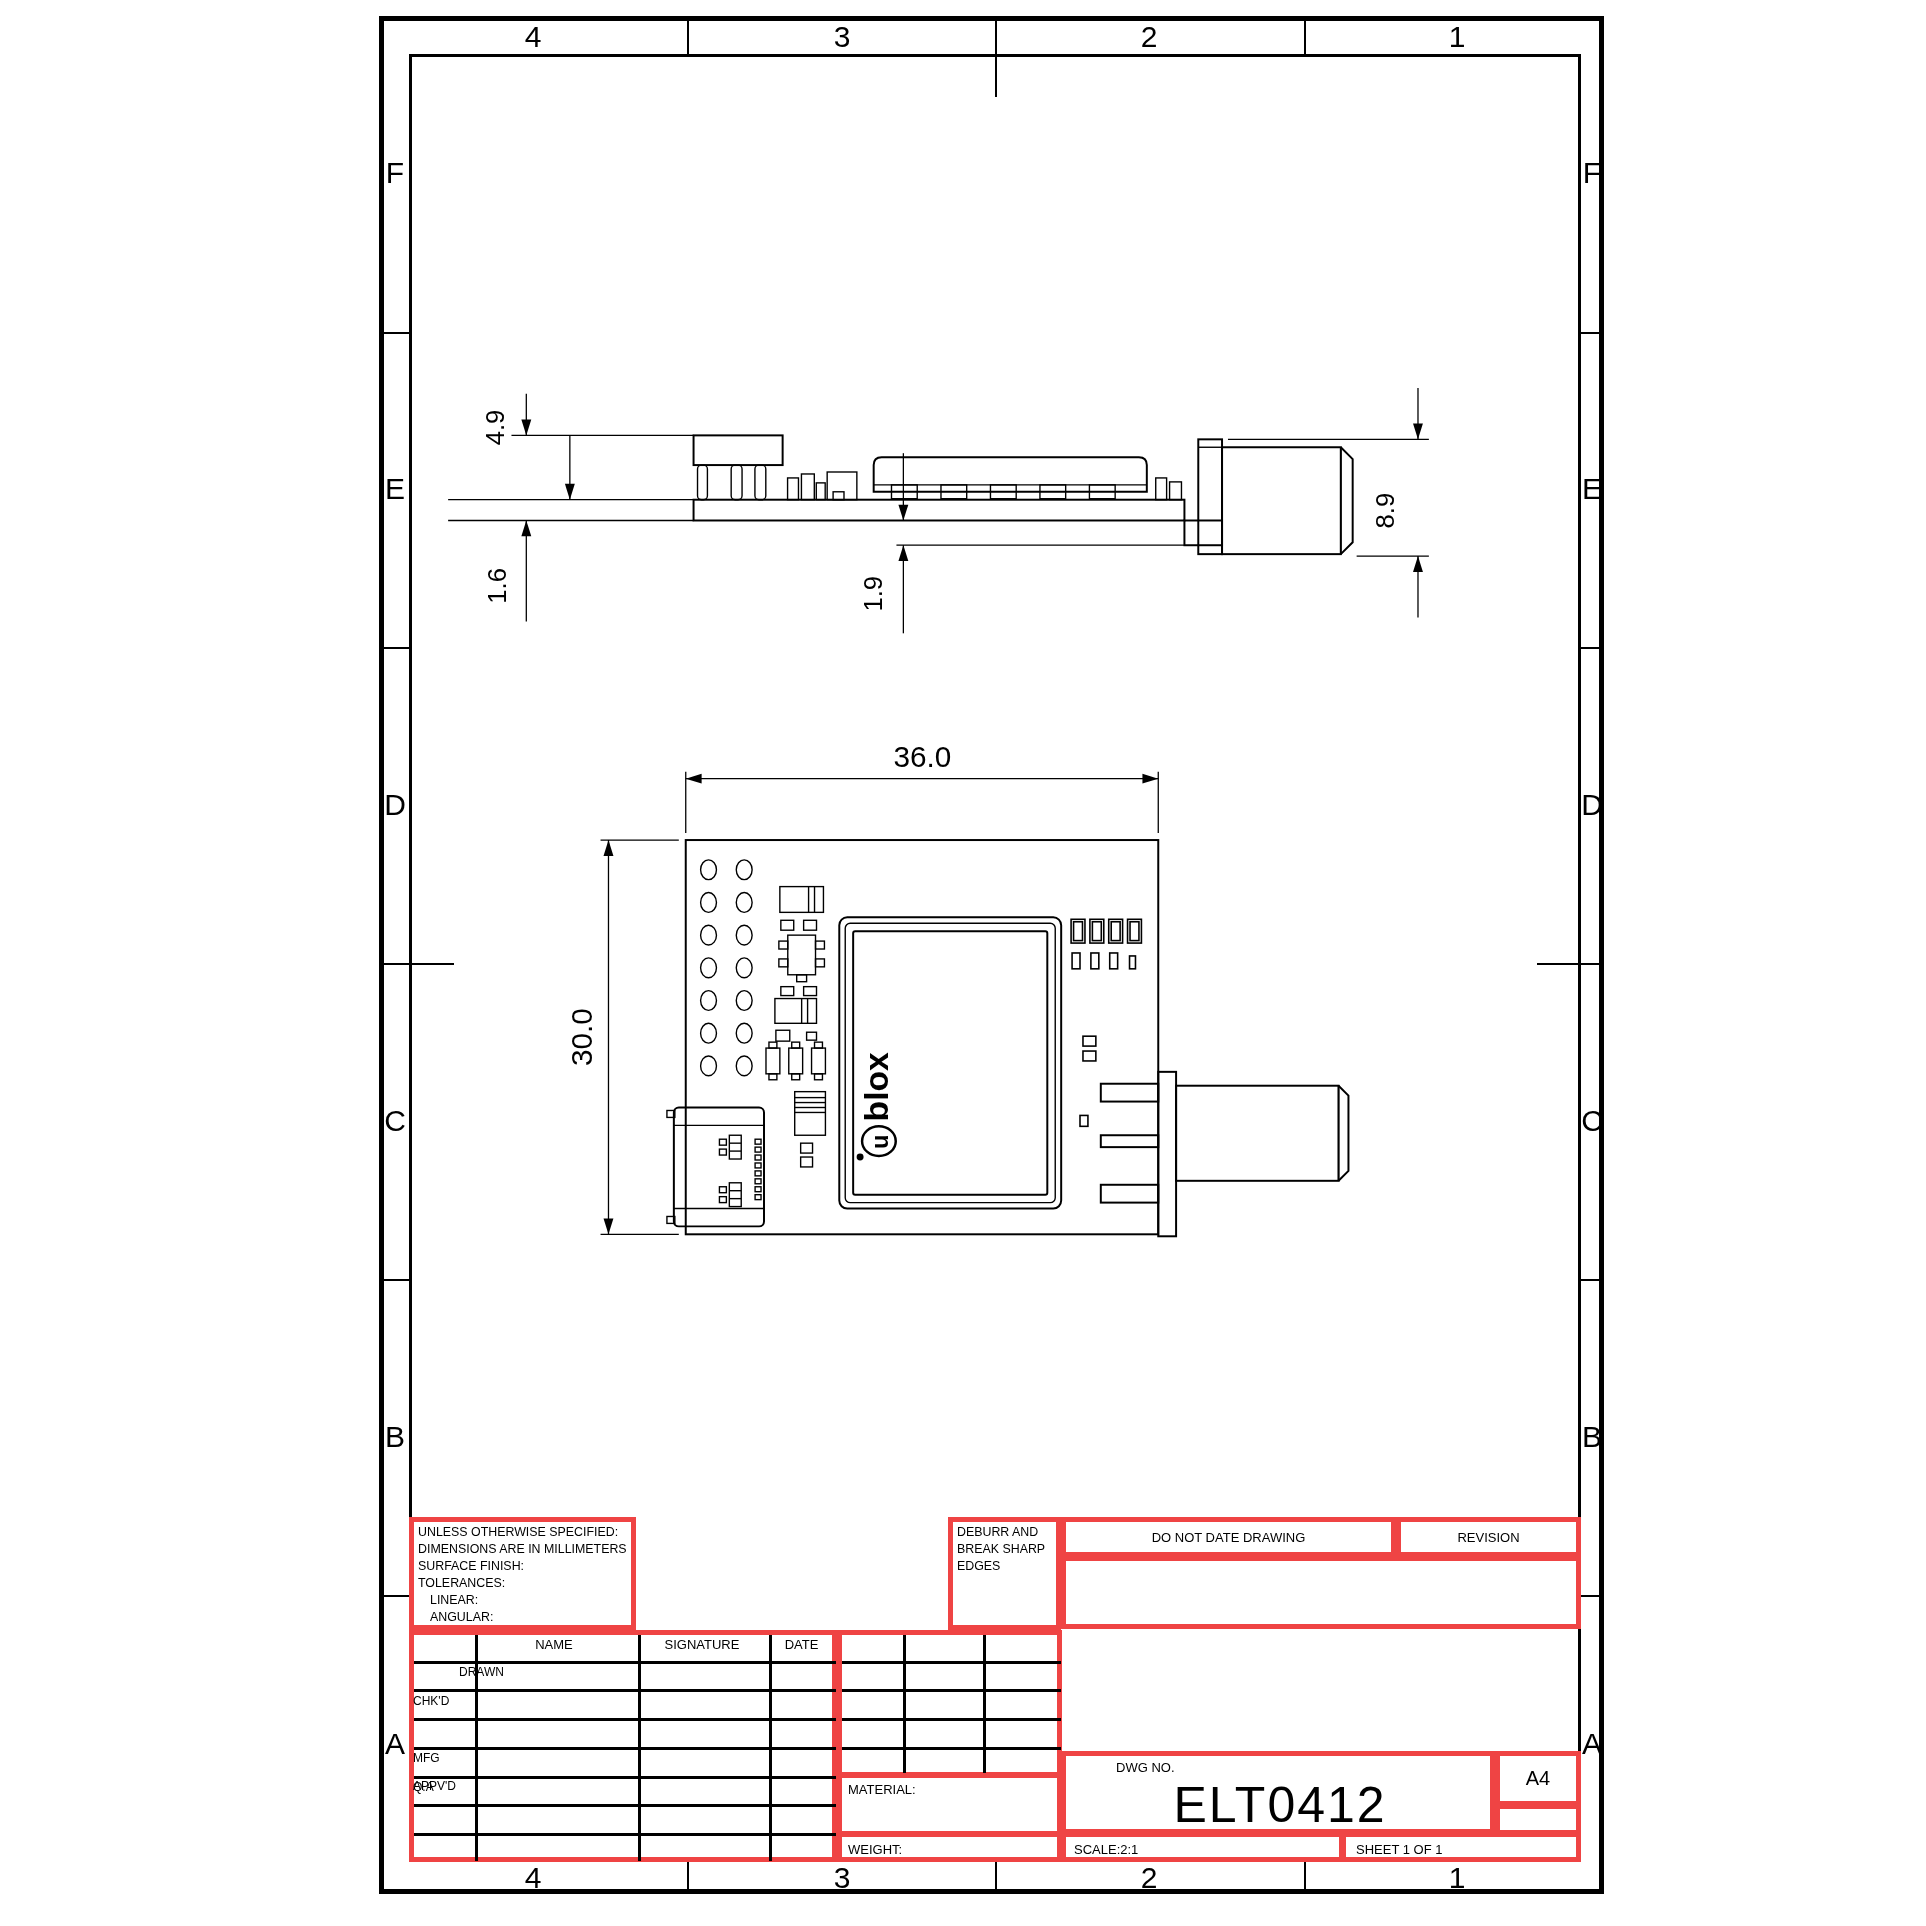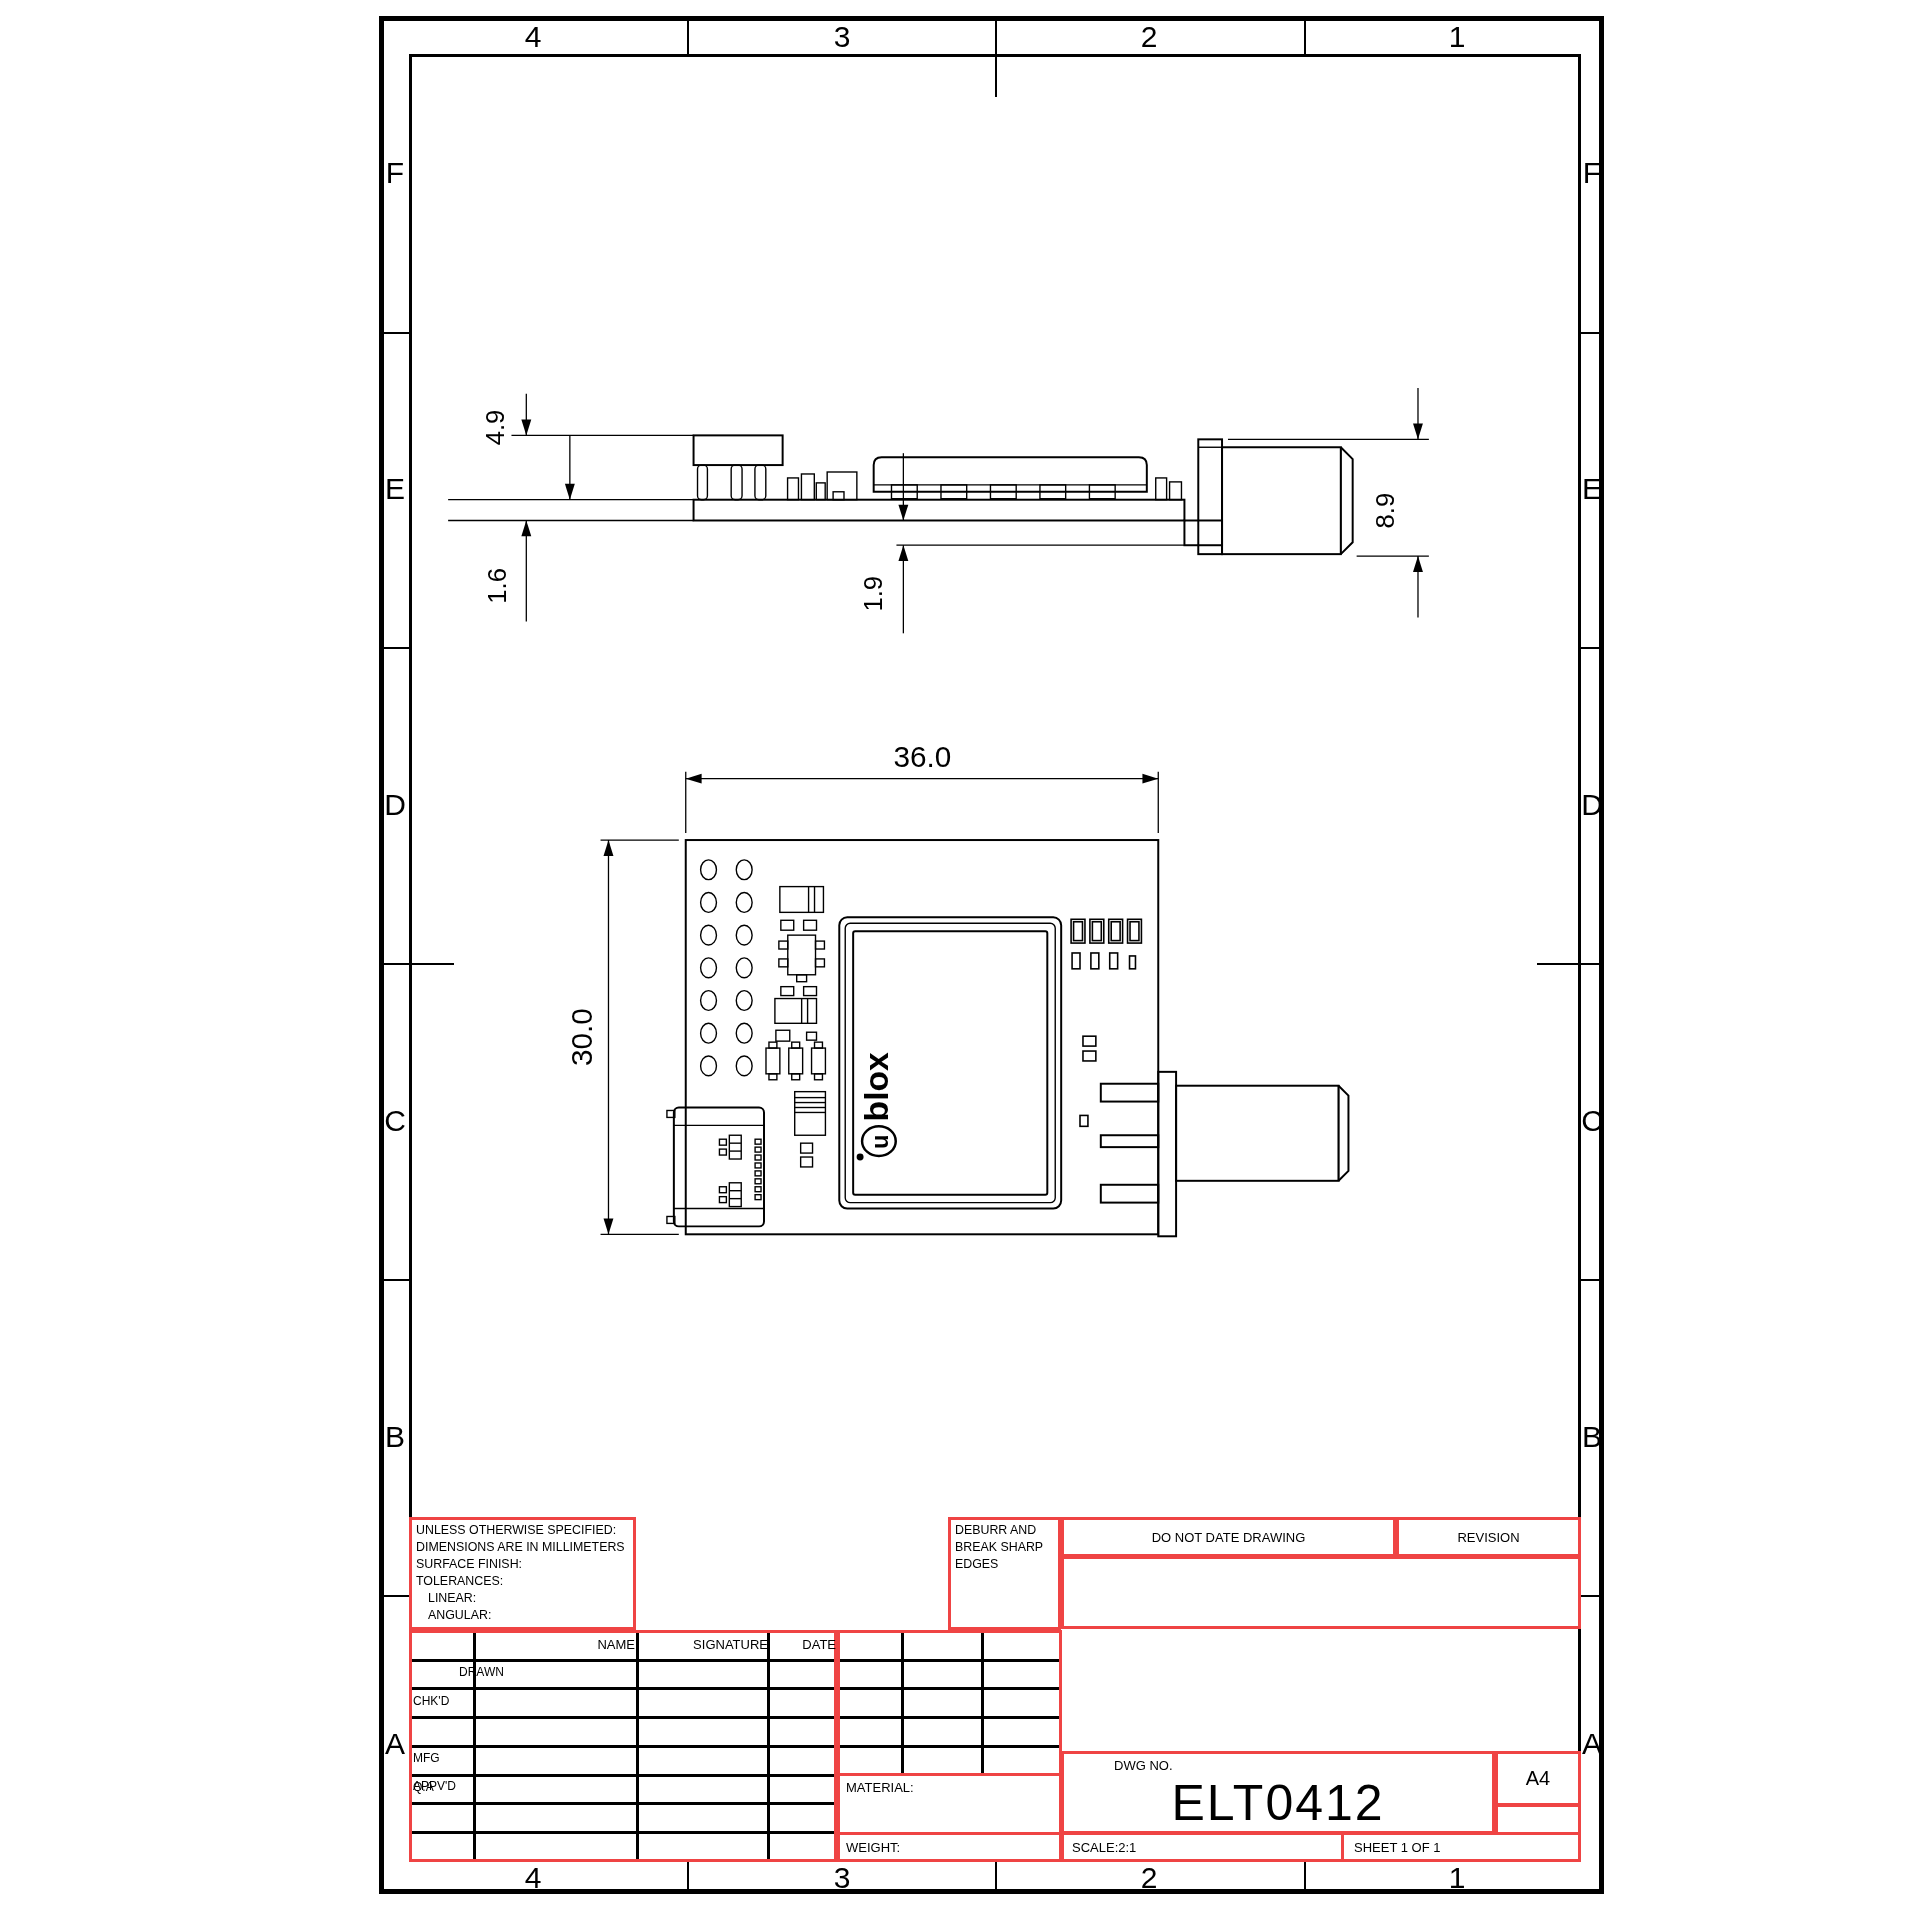--- a/index.html
+++ b/index.html
@@ -1,31 +1,31 @@
 <!DOCTYPE html>
 <html><head>
 <meta charset="utf-8">
 <style>
   html,body{margin:0;padding:0;background:#fff;}
   #page{position:relative;width:1927px;height:1927px;background:#ffffff;overflow:hidden;
         font-family:"Liberation Sans",sans-serif;color:#000;}
   .abs{position:absolute;}
   .frame{position:absolute;border:5px solid #000;box-sizing:border-box;background:transparent;}
   .frame-inner{position:absolute;border:3px solid #000;box-sizing:border-box;background:transparent;}
-  .cell{position:absolute;border:3px solid #ef4444;box-sizing:border-box;background:#fff;}
+  .cell{position:absolute;border:5px solid #ef4444;box-sizing:border-box;background:#fff;}
   .hline{position:absolute;background:#000;height:2px;}
   .vline{position:absolute;background:#000;width:2px;}
   .hline3{position:absolute;background:#000;height:3px;}
   .vline3{position:absolute;background:#000;width:3px;}
   .zone-letter{position:absolute;font-size:30px;color:#000;transform:translate(-50%,-50%);font-weight:400;}
   .tb-text{position:absolute;font-size:12.4px;line-height:17px;color:#000;}
   .tb-label{position:absolute;font-size:13px;color:#000;}
   .center-text{display:flex;align-items:center;justify-content:center;}
   .row-label{position:absolute;left:413px;width:57px;font-size:12px;line-height:29px;color:#000;}
-  .hdr-label{position:absolute;font-size:13px;line-height:29px;text-align:right;color:#000;}
+  .hdr-label{position:absolute;font-size:13px;line-height:29px;text-align:center;color:#000;}
   .indent{padding-left:12px;}
   .dwg-big{position:absolute;font-size:50px;letter-spacing:2px;color:#000;text-align:center;}
   svg text{font-family:"Liberation Sans",sans-serif;fill:#000;}
   svg .part{stroke:#000;stroke-width:2;fill:none;}
   svg .part-thin{stroke:#000;stroke-width:1.4;fill:none;}
   svg .dim{stroke:#000;stroke-width:1.3;fill:none;}
   svg .arrow{fill:#000;stroke:none;}
   svg .padfill{stroke:#000;stroke-width:1.6;fill:none;}
 </style>
 </head>

